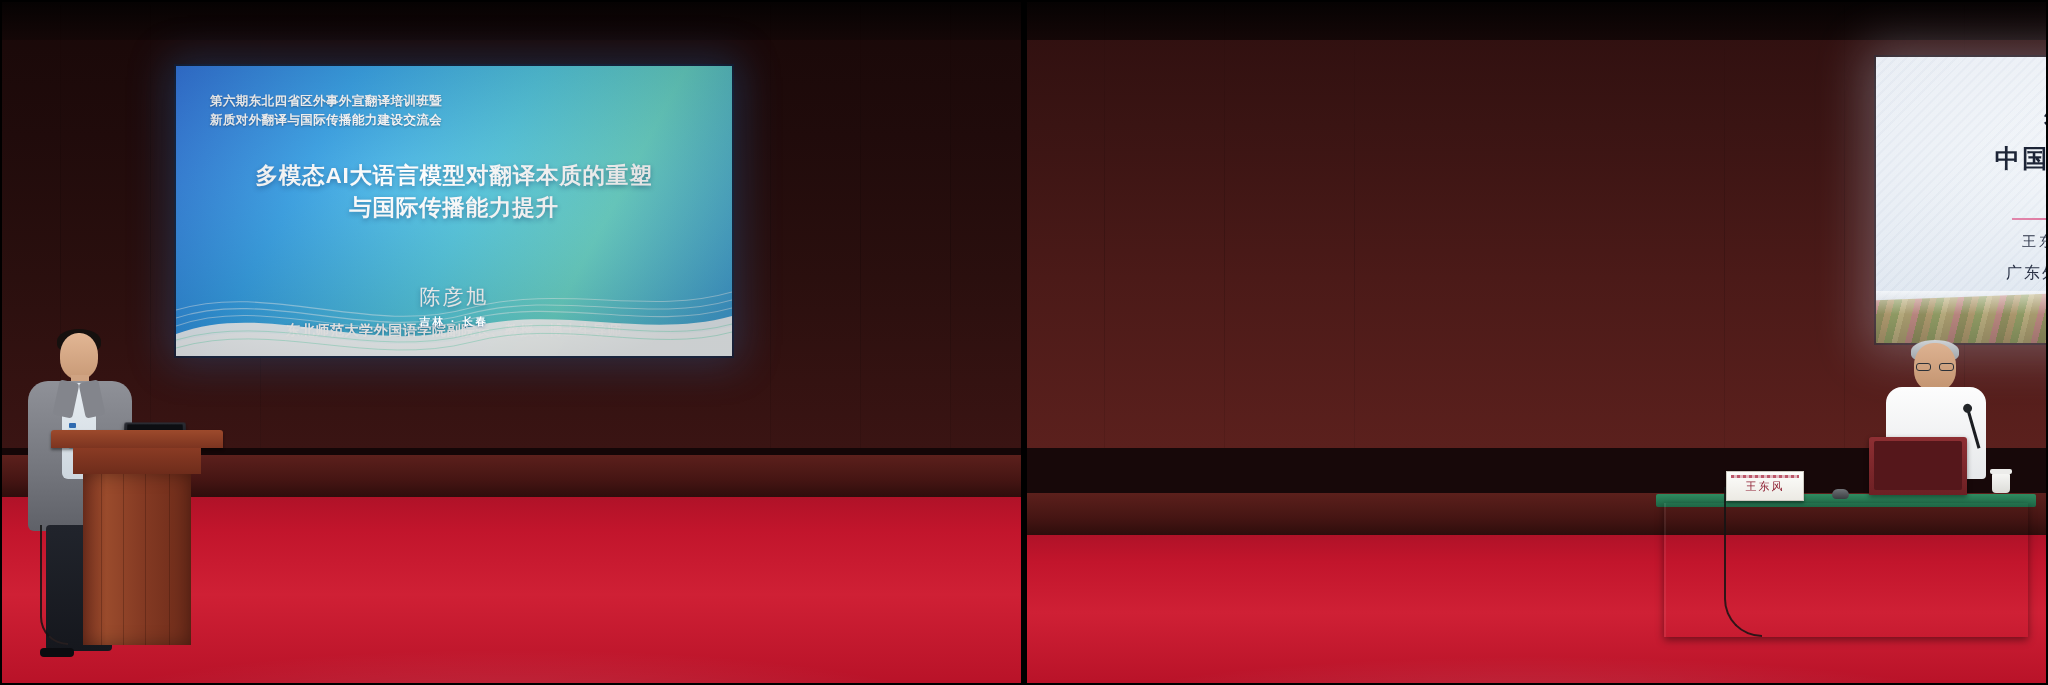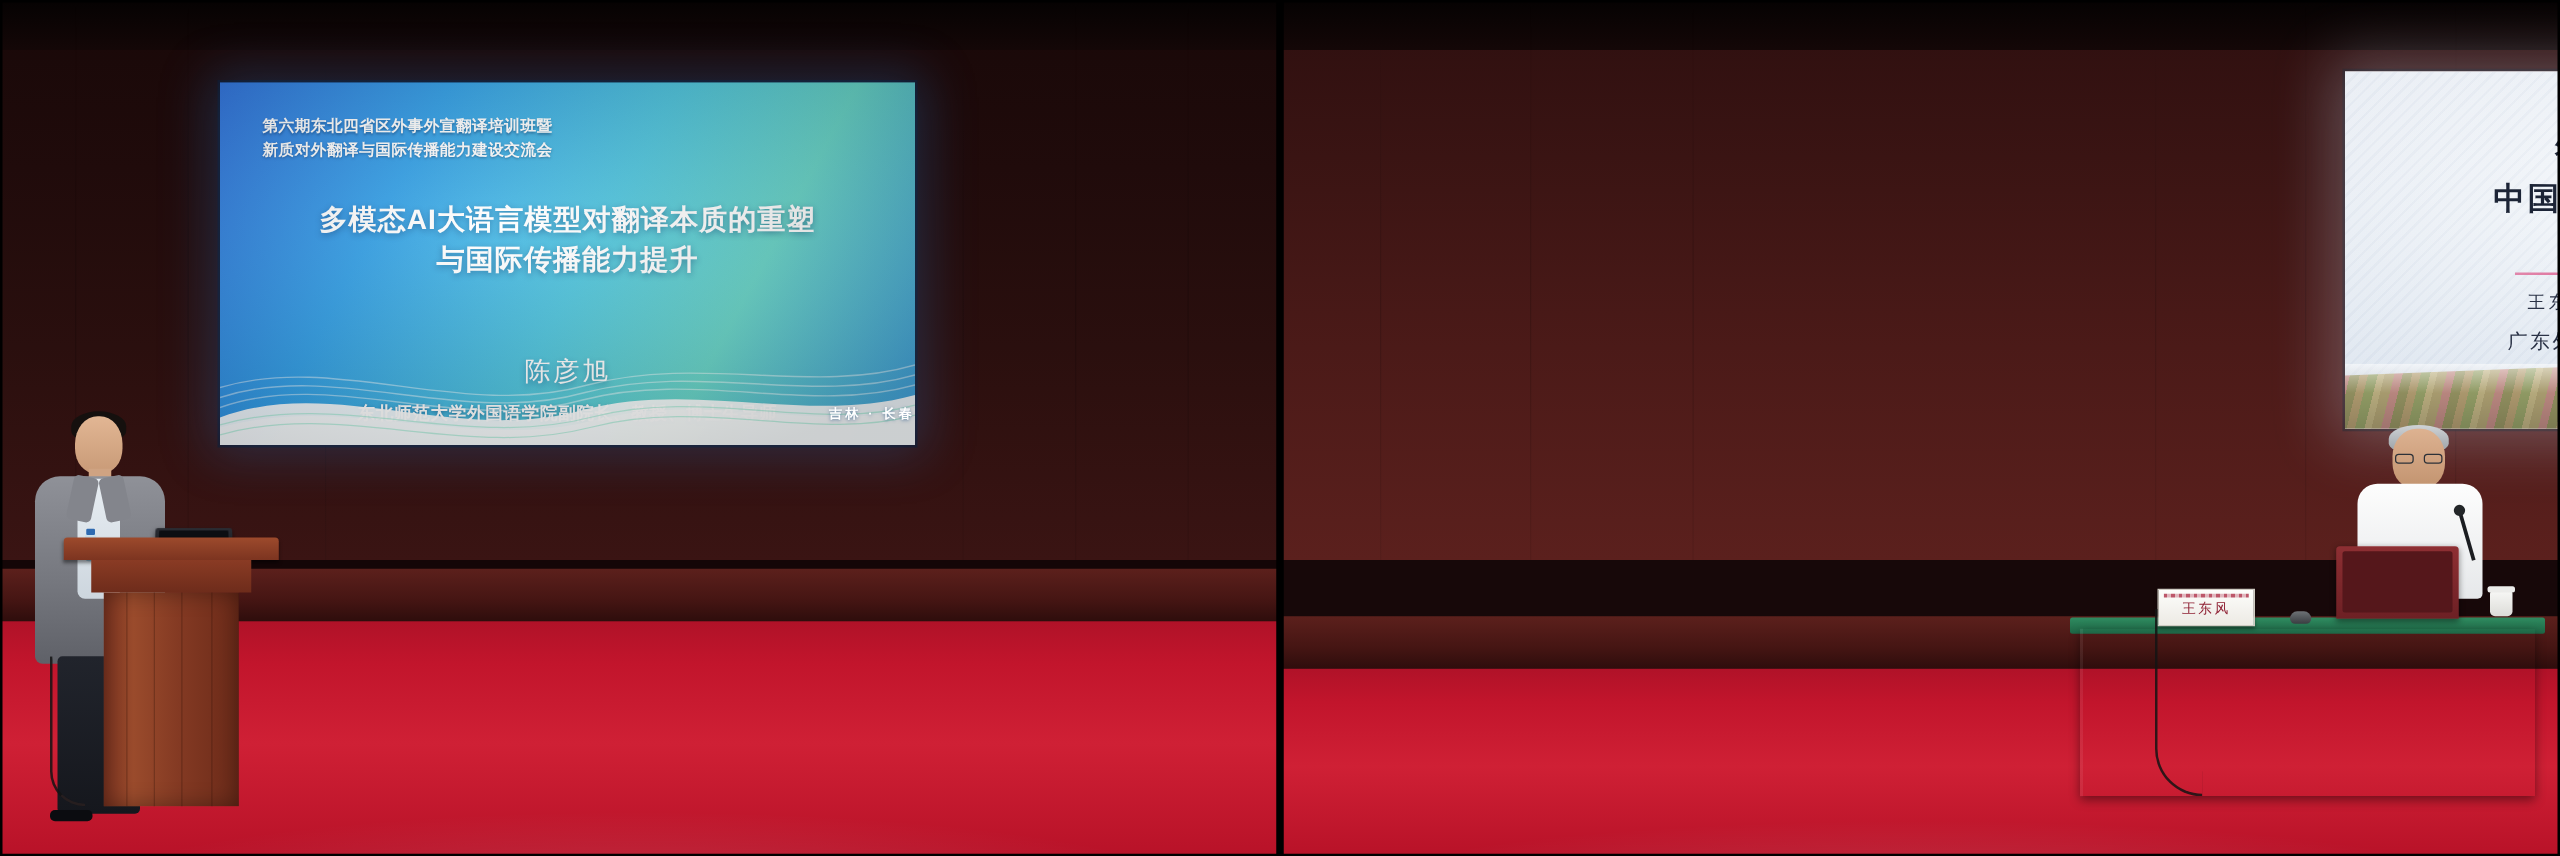--- a/index.html
+++ b/index.html
@@ -81,21 +81,21 @@
   }
   .sl-affil {
     position:absolute; left:0; top:256px; width:100%; text-align:center;
     color:#fff; font-size:14px; font-weight:bold; letter-spacing:.6px;
     text-shadow:0 1px 3px rgba(0,45,100,.5);
   }
   
   .sl-waves { position:absolute; left:0; bottom:0; width:100%; height:78px; overflow:hidden; }
   .sl-waves svg { display:block; width:100%; height:100%; }
   .sl-foot {
-    position:absolute; left:0; bottom:16px; width:100%; text-align:right;
+    position:absolute; left:0; bottom:26px; width:100%; text-align:center;
     color:#fff; line-height:1.5; z-index:4;
     text-shadow:0 1px 3px rgba(0,60,120,.55);
   }
   .sl-foot .loc { font-size:10.5px; font-weight:bold; letter-spacing:2.5px; display:block; }
   .sl-foot .date { font-size:12px; font-weight:bold; letter-spacing:.6px; display:block; }
 
   
   .screen-r {
     position:absolute; left:852px; top:57px; width:595px; height:286px;
     background:linear-gradient(160deg,#f6f8fb 0%,#eef3f8 45%,#e6edf5 75%,#dfe8f2 100%);

